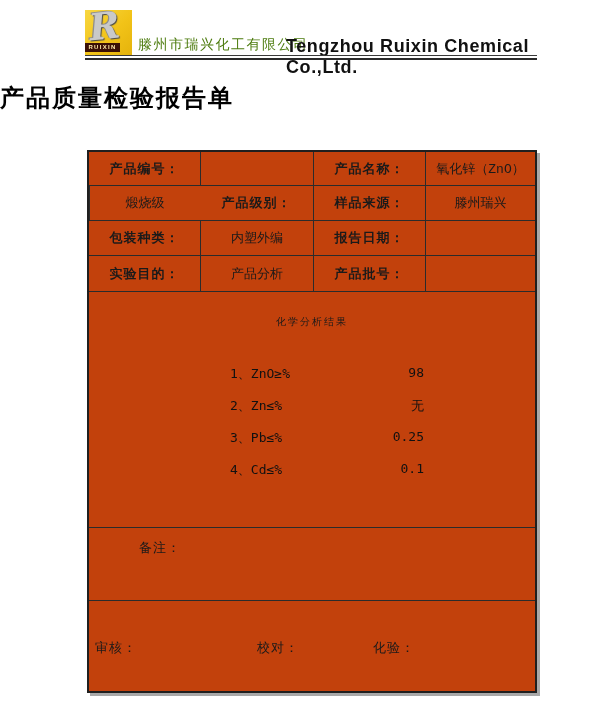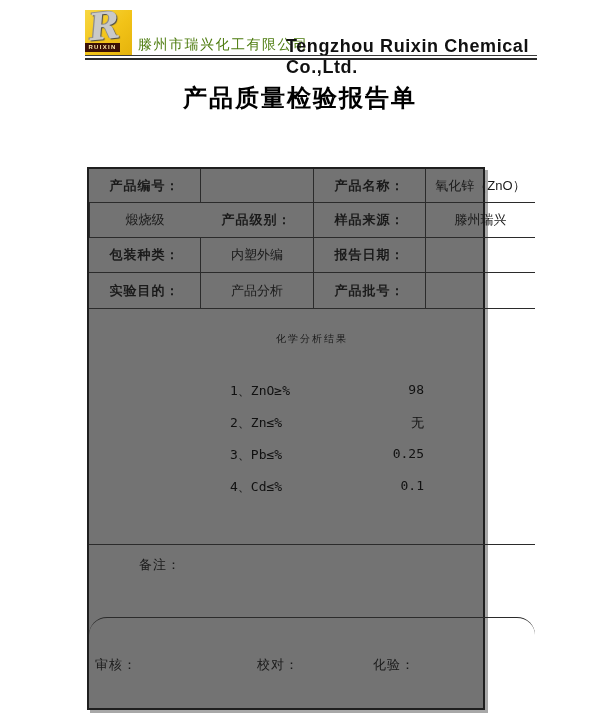--- a/index.html
+++ b/index.html
@@ -37,60 +37,60 @@
     font-size:18px; font-weight:bold; letter-spacing:0.6px; color:#111;
   }
   .header-rule {
     position:absolute; left:85px; top:55px; width:452px; height:5px;
     border-top:1px solid #3a3a3a; border-bottom:2px solid #2a2a2a;
   }
 
   
   .report-title {
     position:absolute; left:0; top:82px; width:600px;
-    text-align:center; font-size:24px; font-weight:bold;
+    text-align:left; font-size:24px; font-weight:bold;
     letter-spacing:2px; color:#000;
   }
 
   
   .report-table {
-    position:absolute; left:87px; top:167px; width:398px; height:543px;
-    border:2px solid #1f1f1f; background:#737373;
+    position:absolute; left:87px; top:150px; width:450px; height:543px;
+    border:2px solid #1f1f1f; background:#c2410c;
     box-shadow:3px 3px 0 #a8a8a8;
     display:grid;
     grid-template-columns:111px 113px 112px 110px;
     grid-template-rows:33px 35px 35px 36px 236px 73px 91px;
   }
   .tcell {
     display:flex; align-items:center; justify-content:center;
     font-size:13px; overflow:hidden;
   }
   .tcell.label { font-weight:bold; letter-spacing:1px; }
-  .tcell.value { font-family:Liberation Sans, sans-serif; font-size:13px; }
+  .tcell.value { font-family:Liberation Mono, monospace; font-size:13px; }
   .bl { border-left:1px solid #2b2b2b; }
   .bt { border-top:1px solid #2b2b2b; }
 
   .chem-section { grid-column:1 / 5; grid-row:5; padding-top:23px; }
   .chem-title {
     text-align:center; font-size:10px; letter-spacing:2px; color:#1a1a1a;
   }
   .chem-list { margin-top:36px;padding-left:6px; }
   .chem-item {
     display:flex; justify-content:space-between;
     margin-left:135px; width:194px; height:16px; margin-bottom:16px;
     font-family:"DejaVu Sans Mono","Liberation Sans", monospace;
     font-size:13px; color:#111;
   }
   .remarks-cell {
     grid-column:1 / 5; grid-row:6; position:relative;
   }
   .remarks-label {
     position:absolute; left:6px; top:11px; font-size:13px; letter-spacing:1px;margin-left:44px;
   }
-  .sign-cell { grid-column:1 / 5; grid-row:7; position:relative;border-radius:18px; }
+  .sign-cell { grid-column:1 / 5; grid-row:7; position:relative; }
   .sign-label { position:absolute; top:38px; font-size:13px; letter-spacing:1px; }
   .sign-review { left:6px; }
   .sign-proofread { left:168px; }
   .sign-test { left:284px; }
 </style>
 </head>
 <body>
 
 <div class="page">
 

